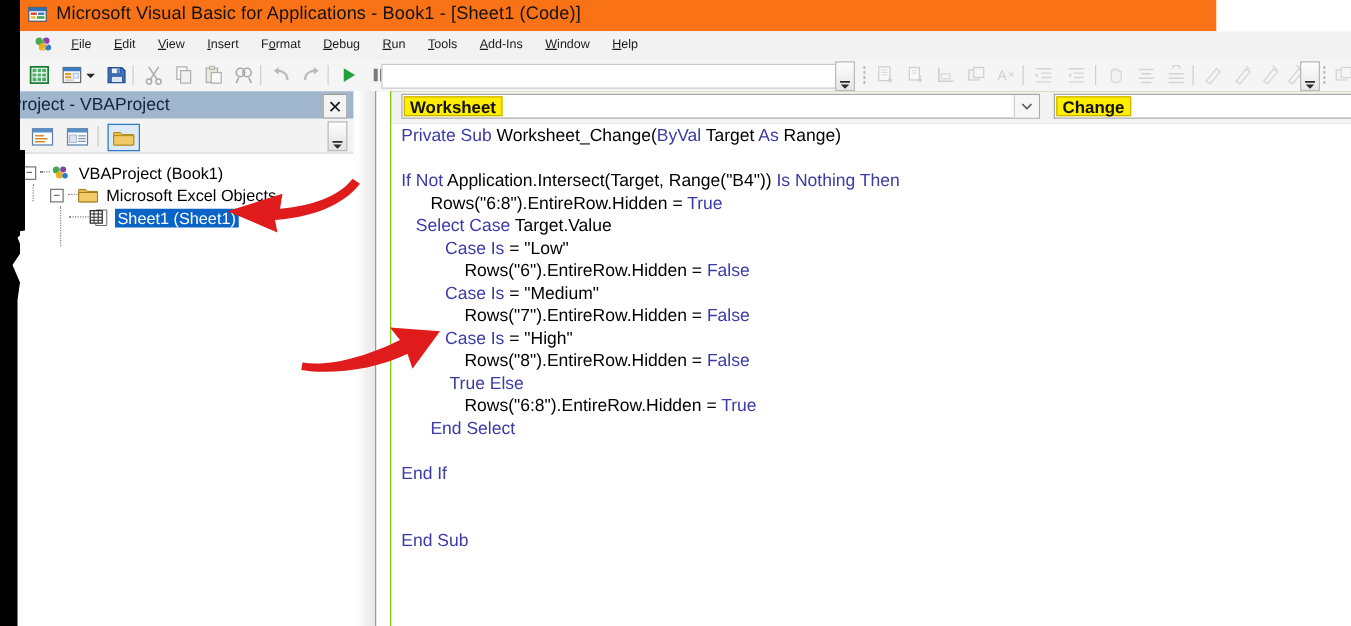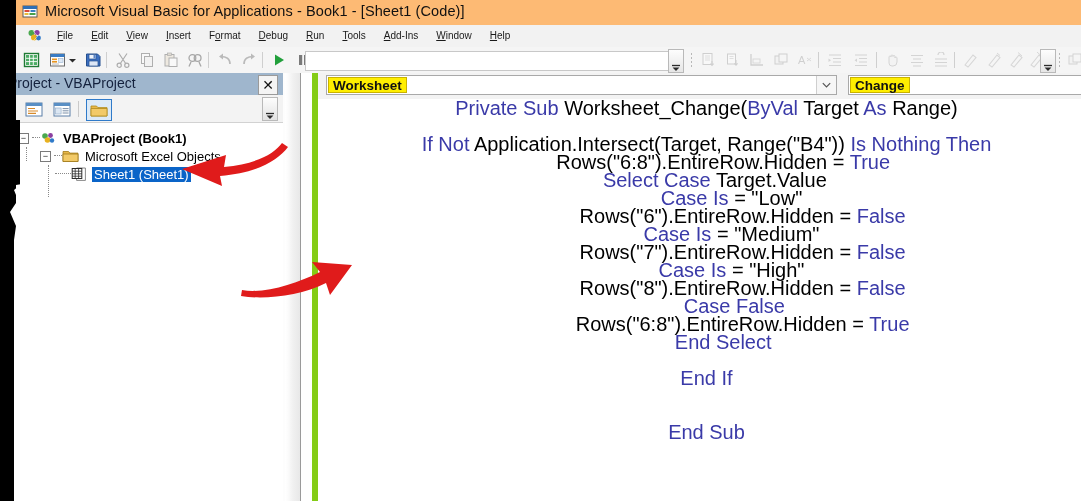--- a/index.html
+++ b/index.html
@@ -6,22 +6,22 @@
   body{
     width:1081px;height:501px;overflow:hidden;position:relative;
     background:#ffffff;
     font-family:"Liberation Sans", sans-serif;
     -webkit-font-smoothing:antialiased;
   }
   #app{position:absolute;left:0;top:0;width:1081px;height:501px;background:#fff;}
 
   
   .titlebar{
-    position:absolute;left:0;top:0;width:1081px;height:25px;
-    background:#fdba74;
+    position:absolute;left:0;top:0;width:973px;height:25px;
+    background:#f97316;
   }
   .titlebar .tb-icon{
     position:absolute;left:22px;top:4px;width:17px;height:16px;
   }
   .titlebar .tb-text{
     position:absolute;left:45px;top:3px;
     font-size:14.5px;color:#111;white-space:nowrap;letter-spacing:0.1px;
   }
 
   
@@ -99,41 +99,41 @@
   .tbox{
     width:9px;height:9px;border:1px solid #7a7a7a;background:#fff;
     display:flex;align-items:center;justify-content:center;
     font-size:9px;line-height:1;color:#222;margin-right:3px;cursor:default;
     flex:0 0 auto;
   }
   .tdash{width:8px;height:1px;border-top:1px dotted #8a8a8a;flex:0 0 auto;}
   .tvline{position:absolute;width:1px;border-left:1px dotted #8a8a8a;}
   .ticon{width:17px;height:15px;margin-right:4px;flex:0 0 auto;display:flex;align-items:center;}
   .tlabel{padding:0 2px;}
-  .tlabel.bold{font-weight:bold;}
+  .tlabel.bold{font-weight:normal;}
   .tlabel.selected{background:#0a64c8;color:#fff;}
 
   
   .splitter{
     position:absolute;left:283px;top:73px;width:29px;height:428px;
     background:#ffffff;
   }
   .splitter .sp-bar{
     position:absolute;left:2px;top:0;width:15px;height:428px;
     background:linear-gradient(to right,#ffffff 0%,#fbfbfb 20%,#f0f0f0 55%,#e8e8e8 100%);
     border-right:1px solid #9a9a9a;
   }
   .splitter .sp-shadow{
     position:absolute;left:0px;top:0;width:2px;height:428px;background:#fdfdfd;
   }
 
   
   .code-pane{
     position:absolute;left:312px;top:73px;width:769px;height:428px;
-    background:#a16207;border-left:6px solid #84cc16;box-sizing:border-box;
+    background:#a16207;border-left:1px solid #84cc16;box-sizing:border-box;
   }
   .dropdown-row{
     position:absolute;left:0;top:0;width:769px;height:26px;background:#f3f3f3;
     border-bottom:1px solid #b5b5b5;
   }
   .dd{
     position:absolute;top:2px;height:20px;background:#fff;border:1px solid #a9a9a9;
     box-sizing:border-box;
   }
   .dd-left{left:8px;width:511px;}
@@ -147,23 +147,22 @@
     position:absolute;left:1px;top:1px;height:16px;background:#ffee00;
     border:1px solid #c9b200;box-sizing:border-box;
     display:flex;align-items:center;padding:0 4px;
     font-size:13.5px;font-weight:bold;color:#111;white-space:nowrap;
   }
   .code-area{
     position:absolute;left:0;top:26px;width:769px;height:402px;background:#fff;
     overflow:hidden;
   }
   .code-line{
-    height:18px;line-height:18px;font-size:20px;white-space:pre;color:#000;
+    height:18px;line-height:18px;font-size:14px;white-space:pre;color:#000;
     padding-left:8px;
-    text-align:center;
   }
   .kw{color:#3a3aa8;}
   .blk{color:#000;}
 
   
   .anno{position:absolute;pointer-events:none;}
   #arrow1{left:170px;top:138px;}
   #arrow2{left:238px;top:250px;}
 
   
@@ -599,21 +598,21 @@
         <div class="code-line">&nbsp;</div>
         <div class="code-line"><span class="kw">If Not </span><span class="blk">Application.Intersect(Target, Range("B4")) </span><span class="kw">Is Nothing Then</span></div>
         <div class="code-line"><span class="blk">      Rows("6:8").EntireRow.Hidden = </span><span class="kw">True</span></div>
         <div class="code-line"><span class="blk">   </span><span class="kw">Select Case </span><span class="blk">Target.Value</span></div>
         <div class="code-line"><span class="blk">         </span><span class="kw">Case Is </span><span class="blk">= "Low"</span></div>
         <div class="code-line"><span class="blk">             Rows("6").EntireRow.Hidden = </span><span class="kw">False</span></div>
         <div class="code-line"><span class="blk">         </span><span class="kw">Case Is </span><span class="blk">= "Medium"</span></div>
         <div class="code-line"><span class="blk">             Rows("7").EntireRow.Hidden = </span><span class="kw">False</span></div>
         <div class="code-line"><span class="blk">         </span><span class="kw">Case Is </span><span class="blk">= "High"</span></div>
         <div class="code-line"><span class="blk">             Rows("8").EntireRow.Hidden = </span><span class="kw">False</span></div>
-        <div class="code-line"><span class="blk">          </span><span class="kw">Case False</span></div>
+        <div class="code-line"><span class="blk">          </span><span class="kw">True Else</span></div>
         <div class="code-line"><span class="blk">             Rows("6:8").EntireRow.Hidden = </span><span class="kw">True</span></div>
         <div class="code-line"><span class="blk">      </span><span class="kw">End Select</span></div>
         <div class="code-line">&nbsp;</div>
         <div class="code-line"><span class="kw">End If</span></div>
         <div class="code-line">&nbsp;</div>
         <div class="code-line">&nbsp;</div>
         <div class="code-line"><span class="kw">End Sub</span></div>
       </div>
   </div>
 

